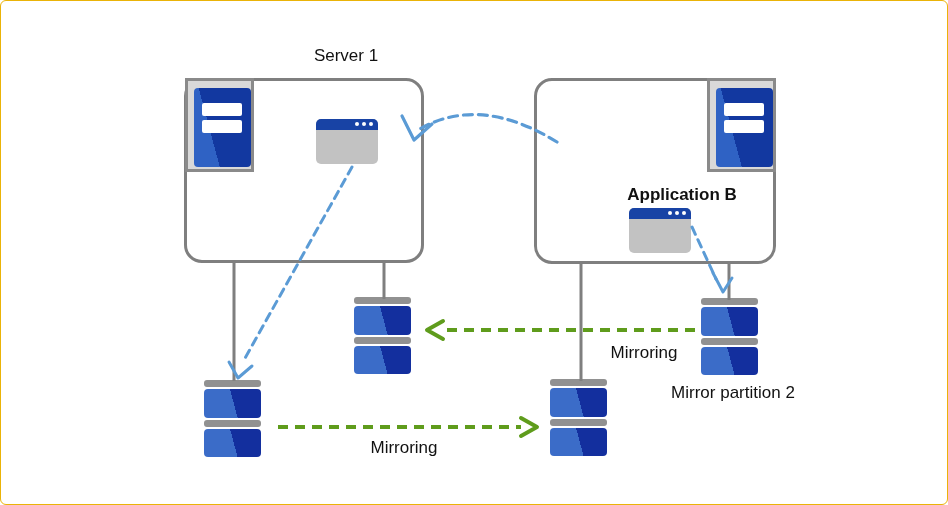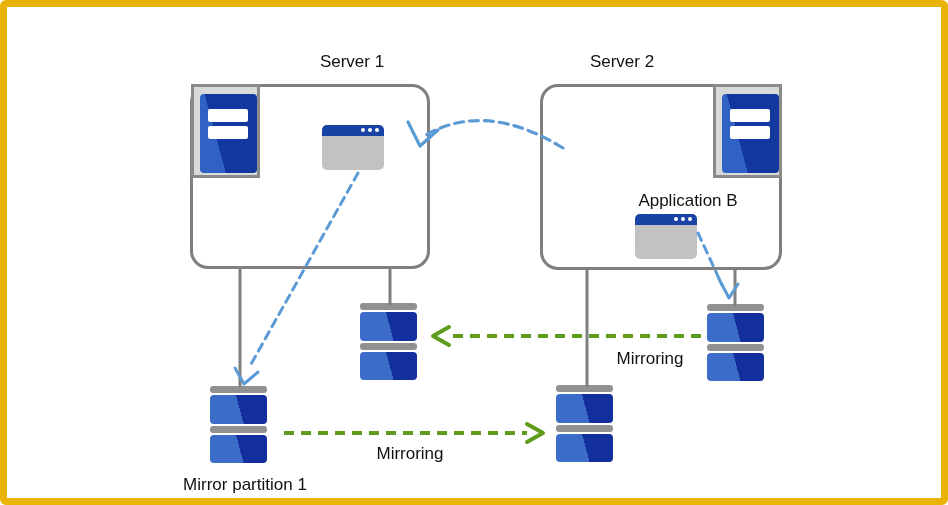--- a/index.html
+++ b/index.html
@@ -1,18 +1,18 @@
 <!DOCTYPE html>
 <html><head>
 <meta charset="utf-8">
 <style>
   html,body{margin:0;padding:0;background:#fff;}
   .canvas{
     position:relative;width:948px;height:505px;box-sizing:border-box;
-    background:#fff;border:7px solid #eab308;border-radius:6px;overflow:hidden;
+    background:#fff;border:1px solid #eab308;border-radius:6px;overflow:hidden;
     font-family:"Liberation Sans", sans-serif;color:#111;
   }
   .lbl{position:absolute;font-size:17px;line-height:1.3;text-align:center;white-space:nowrap;}
   .lbl.wrap{white-space:normal;}
   .server-box{
     position:absolute;background:#fff;border:3px solid #7f7f7f;border-radius:18px;box-sizing:border-box;
   }
   .chassis{
     position:absolute;width:69px;height:94px;box-sizing:border-box;
     background:#d9d9d9;border:3px solid #8a8a8a;z-index:3;
@@ -54,28 +54,27 @@
     <div class="app-titlebar">
       <div class="app-dots">
         <div class="app-dot"></div>
           <div class="app-dot"></div>
           <div class="app-dot"></div>
       </div>
     </div>
   </div>
 
   <div class="server-box" style="left:533px;top:77px;width:242px;height:186px;"></div>
-  <div class="lbl" style="left:550px;top:44px;width:130px;">Server 2</div>
   <div class="chassis" style="left:706px;top:77px;">
     <div class="tower">
       <div class="tower-bar" style="top:15px;"></div>
       <div class="tower-bar" style="top:32px;"></div>
     </div>
   </div>
-  <div class="lbl" style="left:616px;top:183px;width:130px;">Application B</div>
+  <div class="lbl" style="left:616px;top:183px;width:130px;font-weight:bold;">Application B</div>
   <div class="app-window" style="left:628px;top:207px;">
     <div class="app-titlebar">
       <div class="app-dots">
         <div class="app-dot"></div>
           <div class="app-dot"></div>
           <div class="app-dot"></div>
       </div>
     </div>
   </div>
 
@@ -98,21 +97,21 @@
     <div class="disk-cap"></div>
       <div class="disk-platter p2"></div>
   </div>
   <div class="disk" style="left:700px;top:297px;">
     <div class="disk-cap"></div>
       <div class="disk-platter"></div>
     <div class="disk-cap"></div>
       <div class="disk-platter p2"></div>
   </div>
 
-  <div class="lbl" style="left:148px;top:467px;width:180px;">Mirror partition 1</div>
+  <div class="lbl" style="left:642px;top:381px;width:180px;">Mirror partition 2</div>
   <div class="lbl" style="left:583px;top:341px;width:120px;">Mirroring</div>
   <div class="lbl" style="left:343px;top:436px;width:120px;">Mirroring</div>
 
   <svg class="overlay" width="948" height="505" viewBox="0 0 948 505">
 
     <line x1="233" y1="260" x2="233" y2="380" stroke="#7f7f7f" stroke-width="3"></line>
     <line x1="383" y1="260" x2="383" y2="298" stroke="#7f7f7f" stroke-width="3"></line>
     <line x1="580" y1="262" x2="580" y2="380" stroke="#7f7f7f" stroke-width="3"></line>
     <line x1="728" y1="262" x2="728" y2="299" stroke="#7f7f7f" stroke-width="3"></line>
 

